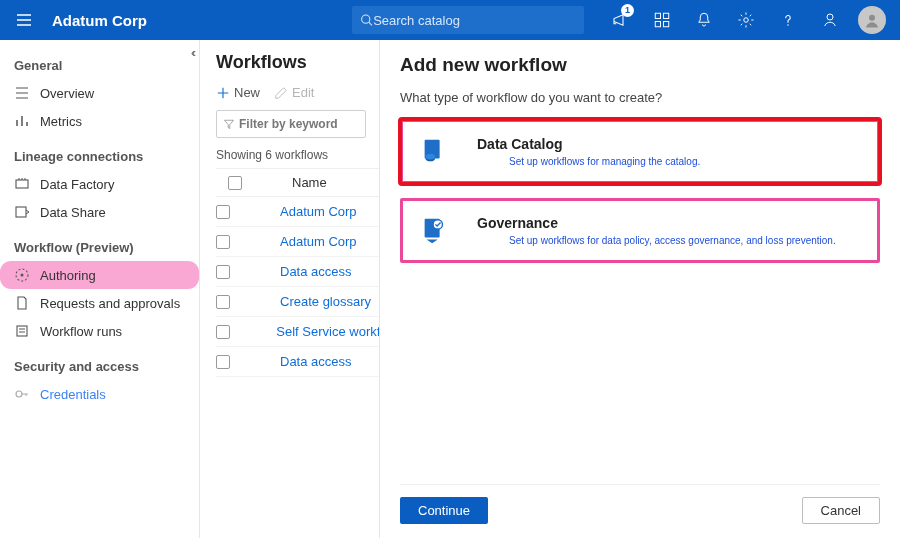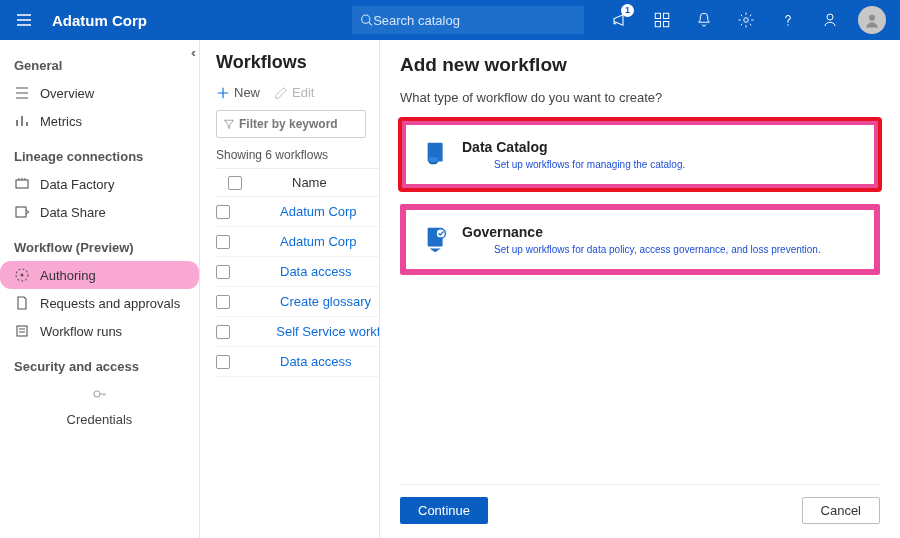--- a/index.html
+++ b/index.html
@@ -18,40 +18,40 @@
   .badge { position: absolute; top: 4px; right: 6px; background: #fff; color: #0a5dc1; font-size: 9px; font-weight: 700; border-radius: 8px; min-width: 13px; height: 13px; line-height: 13px; text-align: center; padding: 0 3px; }
   .avatar-circle { width: 28px; height: 28px; border-radius: 50%; background: #c7c7c7; display: flex; align-items: center; justify-content: center; }
 
   
   .content { display: flex; height: calc(538px - 40px); }
   .sidebar { width: 200px; border-right: 1px solid #e6e6e6; overflow: hidden; padding-top: 4px; position: relative; }
   .collapse { position: absolute; right: 6px; top: 6px; color: #666; cursor: pointer; font-size: 12px; letter-spacing: -3px; }
   .side-section { font-size: 13px; color: #555; font-weight: 600; padding: 14px 14px 6px; }
   .side-item { display: flex; align-items: center; gap: 10px; font-size: 13px; color: #333; padding: 6px 14px; cursor: pointer; }
   .side-item.active { background: #f9a8d4; border-radius: 11px; }
-  .side-item.muted { color: #404040; flex-direction: column; }
+  .side-item.muted { color: #3b82f6; }
   .side-item svg { width: 16px; height: 16px; flex: 0 0 16px; }
 
   .midcol { width: 180px; border-right: 1px solid #e6e6e6; padding: 12px 0 0 16px; overflow: hidden; }
   .midcol h2 { font-size: 18px; font-weight: 600; color: #222; margin-bottom: 12px; }
   .mid-actions { display: flex; gap: 14px; align-items: flex-start; margin-bottom: 10px; }
   .mid-btn { display: flex; align-items: center; gap: 4px; font-size: 13px; color: #555; cursor: pointer; }
   .mid-btn.muted { color: #b5b5b5; }
   .filter { width: 150px; height: 28px; border: 1px solid #cfcfcf; border-radius: 2px; display: flex; align-items: center; padding: 0 6px; color: #777; font-size: 12px; gap: 4px; font-weight: bold; }
   .showing { font-size: 12px; color: #555; margin: 10px 0 6px; }
   .tbl-head { display: flex; align-items: center; gap: 14px; font-size: 13px; color: #333; padding: 6px 12px; border-top: 1px solid #eee; border-bottom: 1px solid #eee; }
   .chk { width: 14px; height: 14px; border: 1px solid #999; border-radius: 2px; flex: 0 0 14px; }
   .row { display: flex; align-items: center; gap: 14px; padding: 7px 0; border-bottom: 1px solid #f2f2f2; }
   .row a { font-size: 13px; color: #0e6dd8; text-decoration: none; white-space: nowrap; overflow: hidden; }
 
   
   .panel { flex: 1; display: flex; flex-direction: column; padding: 14px 20px 0 20px; position: relative; }
   .panel h1 { font-size: 19px; font-weight: 600; color: #222; margin-bottom: 14px; }
   .panel .q { font-size: 13px; color: #444; margin-bottom: 14px; }
-  .card { border: 6px solid #ec4899; border-radius: 2px; padding: 14px 16px; display: flex; gap: 10px; align-items: flex-start; margin-bottom: 14px; cursor: pointer; }
+  .card { border: 3px solid #ec4899; border-radius: 2px; padding: 14px 16px; display: flex; gap: 28px; align-items: flex-start; margin-bottom: 14px; cursor: pointer; }
   .card.highlighted { outline: 4px solid #e81123; outline-offset: -2px; }
   .card-icon { width: 30px; height: 30px; flex: 0 0 30px; }
   .card-title { font-size: 14px; font-weight: 600; color: #222; margin-bottom: 4px; }
   .card-desc { font-size: 10px; color: #1d4ed8; margin-left: 32px; }
   .footer { margin-top: auto; display: flex; justify-content: space-between; padding: 12px 0 14px; border-top: 1px solid #eee; }
   .btn-primary { background: #0a5dc1; color: #fff; border: none; padding: 6px 18px; font-size: 13px; border-radius: 2px; cursor: pointer; }
   .btn-secondary { background: #fff; color: #333; border: 1px solid #bdbdbd; padding: 0 18px; font-size: 13px; border-radius: 2px; cursor: pointer; }
 </style>
 </head>
 <body>

